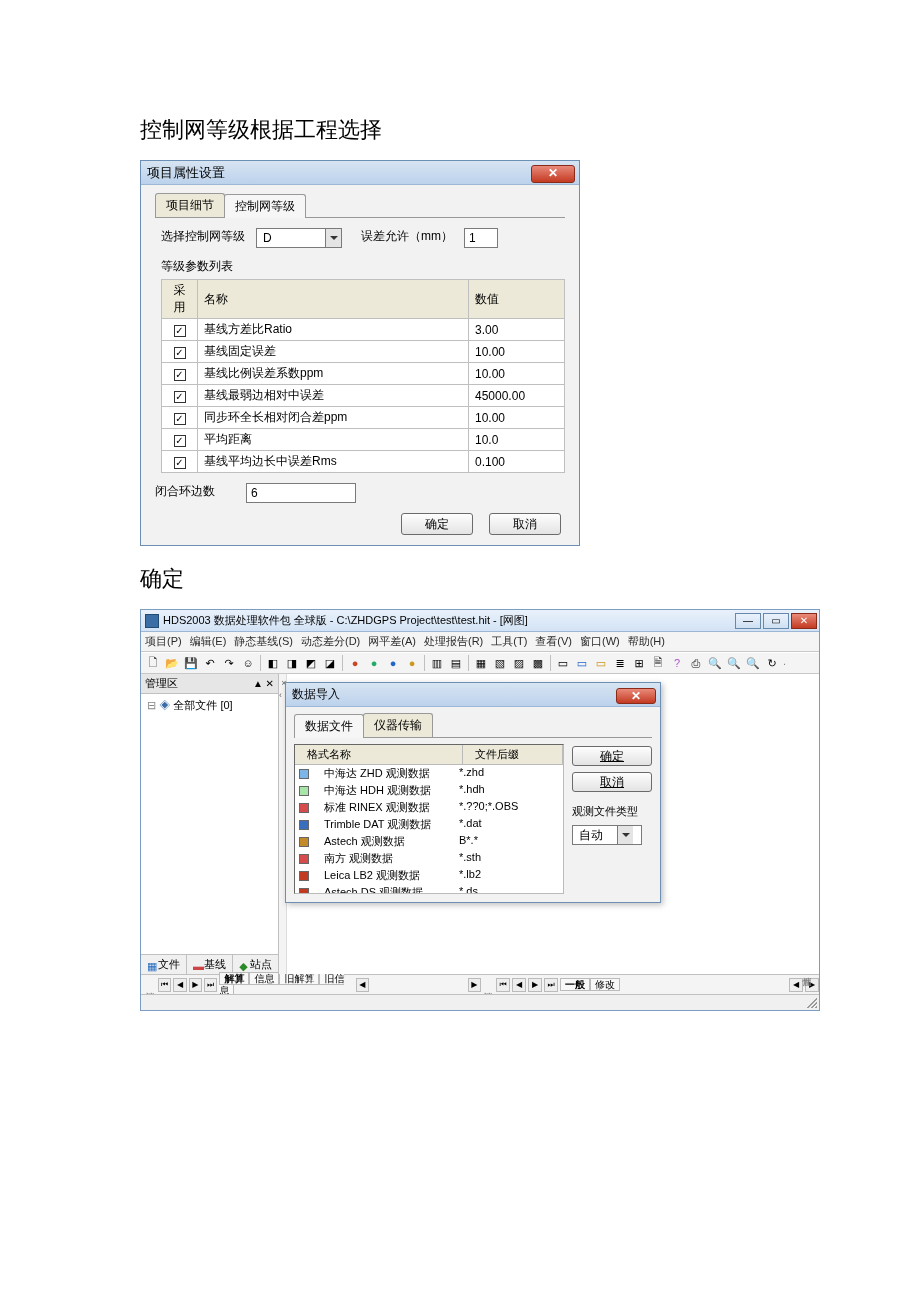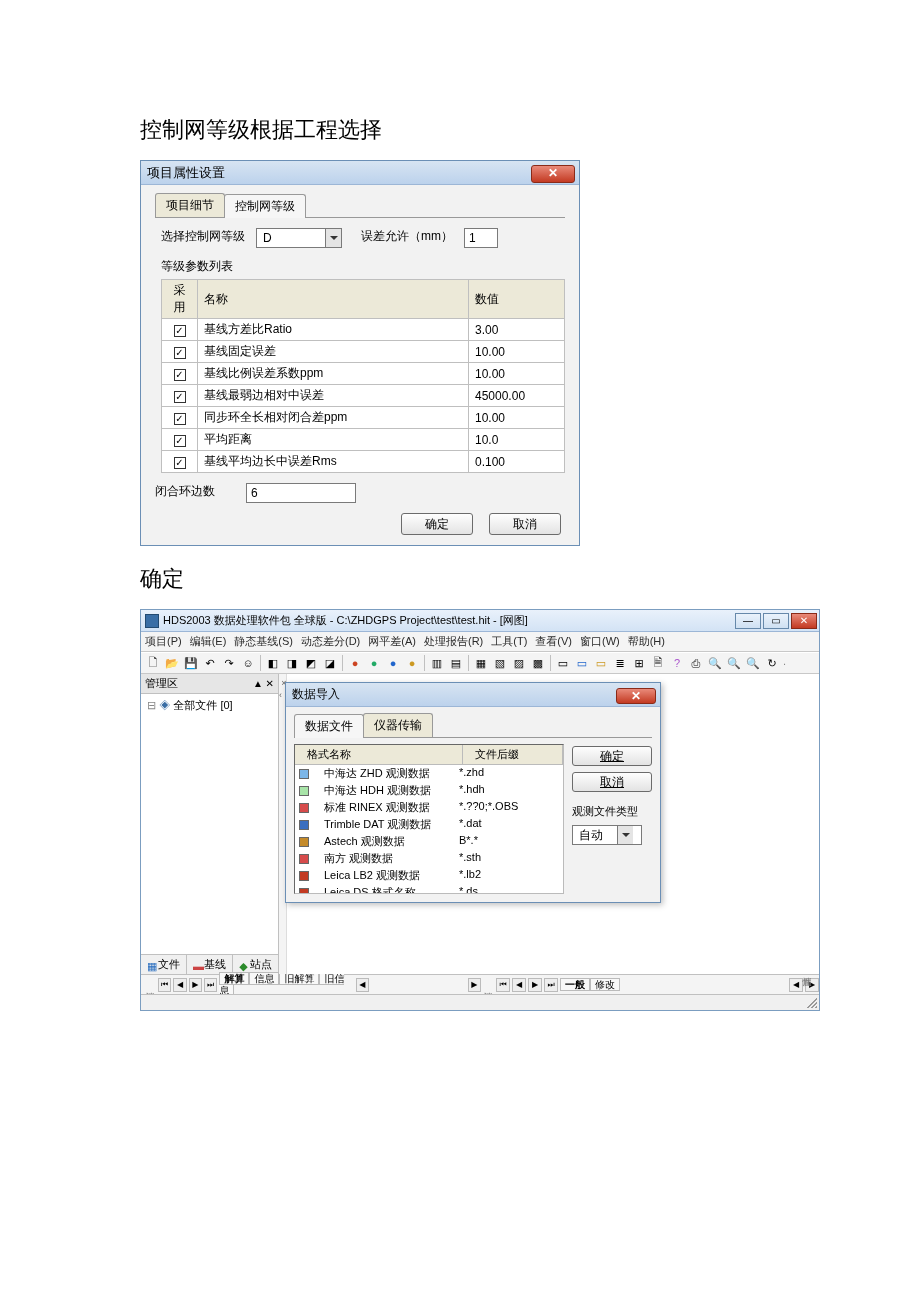--- a/index.html
+++ b/index.html
@@ -647,21 +647,21 @@
                       <div class="fmt-row">
                         <div class="fmt-name">
                           <span class="fi" style="background:#c33a22;"></span>
                           <span>Leica LB2 观测数据</span>
                         </div>
                         <div class="fmt-ext">*.lb2</div>
                       </div>
                       <div class="fmt-row">
                         <div class="fmt-name">
                           <span class="fi" style="background:#c33a22;"></span>
-                          <span>Leica DS 格式名称</span>
+                          <span>Astech DS 观测数据</span>
                         </div>
                         <div class="fmt-ext">*.ds</div>
                       </div>
                     </div>
                 </div>
                 <div class="side-btns">
                   <div class="winbtn sm"><span class="uline">确定</span></div>
                   <div class="winbtn sm"><span class="uline">取消</span></div>
                   <div style="margin-top:6px;">观测文件类型</div>
                   <span class="dropdown" style="width:70px;">

